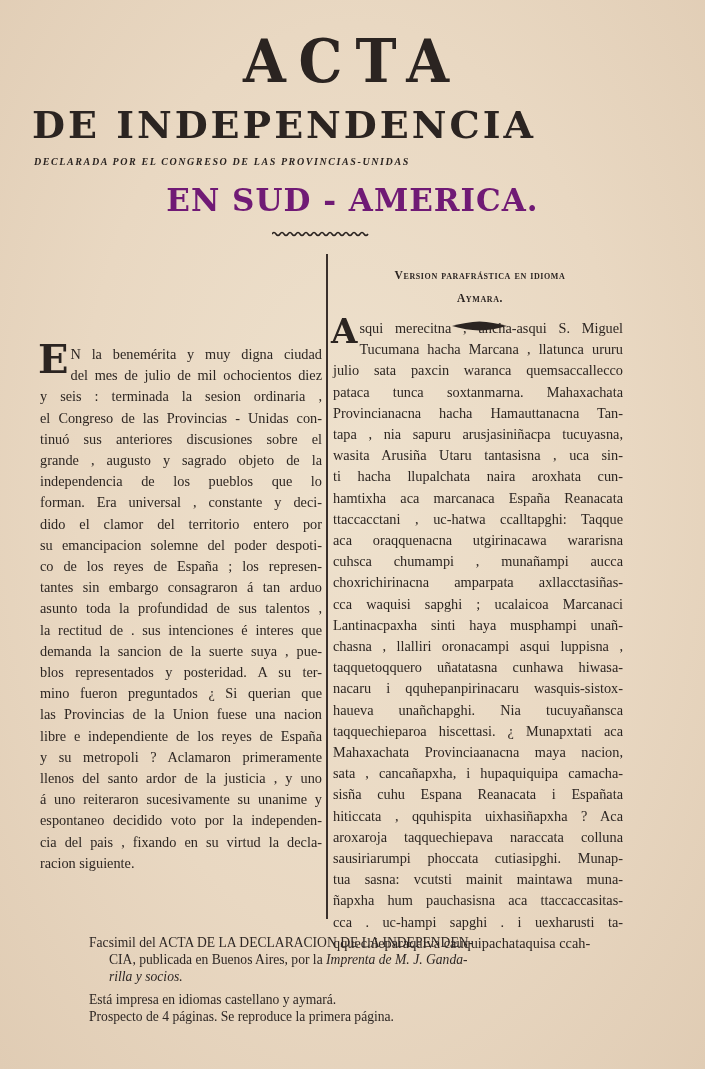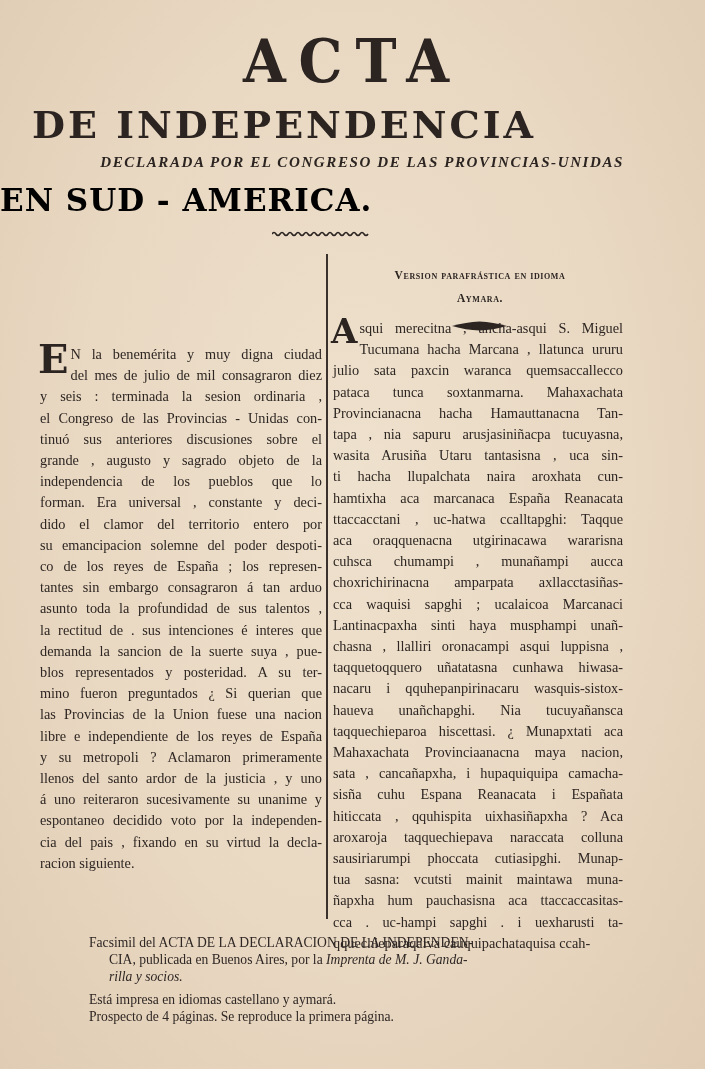--- a/index.html
+++ b/index.html
@@ -21,30 +21,30 @@
     }
     .title-indep {
       position: absolute; left: 0; width: 568px; top: 100px;
       text-align: center; font-weight: bold;
       font-size: 38px; letter-spacing: 3px; line-height: 50px;
       font-family: "DejaVu Serif", serif;
       color: #2b2421;
     }
     .title-declarada {
       position: absolute; left: 34px; width: 590px; top: 150px;
-      text-align: right; font-weight: bold; font-style: italic;
-      font-size: 15px; letter-spacing: 1.6px; line-height: 24px;
+      text-align: left; font-weight: bold; font-style: italic;
+      font-size: 10px; letter-spacing: 1.6px; line-height: 24px;
       color: #2b2421;
     }
     .title-sud {
       position: absolute; left: 0; width: 705px; top: 178px;
-      font-weight: bold;
+      text-align: center; font-weight: bold;
       font-size: 31px; letter-spacing: 1px; line-height: 44px;
       font-family: "DejaVu Serif", serif;
-      color: #000000;
+      color: #701a75;
     }
     .ornament-wave {
       position: absolute; left: 272px; top: 231px; width: 98px; height: 6px;
     }
     .divider {
       position: absolute; left: 326px; top: 254px; width: 2px; height: 665px;
       background: #3a302c;
     }
     .col {
       position: absolute; font-size: 14.3px; line-height: 21.2px; color: #2d2622;
@@ -90,21 +90,21 @@
   <div class="title-sud">EN SUD - AMERICA.</div>
 
   <svg class="ornament-wave" viewBox="0 0 98 6" preserveAspectRatio="none">
     <path d="M0 3 Q2 0 4 3 T8 3 T12 3 T16 3 T20 3 T24 3 T28 3 T32 3 T36 3 T40 3 T44 3 T48 3 T52 3 T56 3 T60 3 T64 3 T68 3 T72 3 T76 3 T80 3 T84 3 T88 3 T92 3 T96 3" stroke="#2b2421" stroke-width="1.6" fill="none"></path>
   </svg>
 
   <div class="divider"></div>
 
   <div class="col col-left">
     <span class="first-line-cap"><span class="dropcap">E</span><span>N la benemérita y muy digna ciudad</span></span>
-    <span class="line">del mes de julio de mil consagraron diez</span>
+    <span class="line">del mes de julio de mil ochocientos diez</span>
     <span class="line">y seis : terminada la sesion ordinaria ,</span>
     <span class="line">el Congreso de las Provincias - Unidas con-</span>
     <span class="line">tinuó sus anteriores discusiones sobre el</span>
     <span class="line">grande , augusto y sagrado objeto de la</span>
     <span class="line">independencia de los pueblos que lo</span>
     <span class="line">forman. Era universal , constante y deci-</span>
     <span class="line">dido el clamor del territorio entero por</span>
     <span class="line">su emancipacion solemne del poder despoti-</span>
     <span class="line">co de los reyes de España ; los represen-</span>
     <span class="line">tantes sin embargo consagraron á tan arduo</span>

